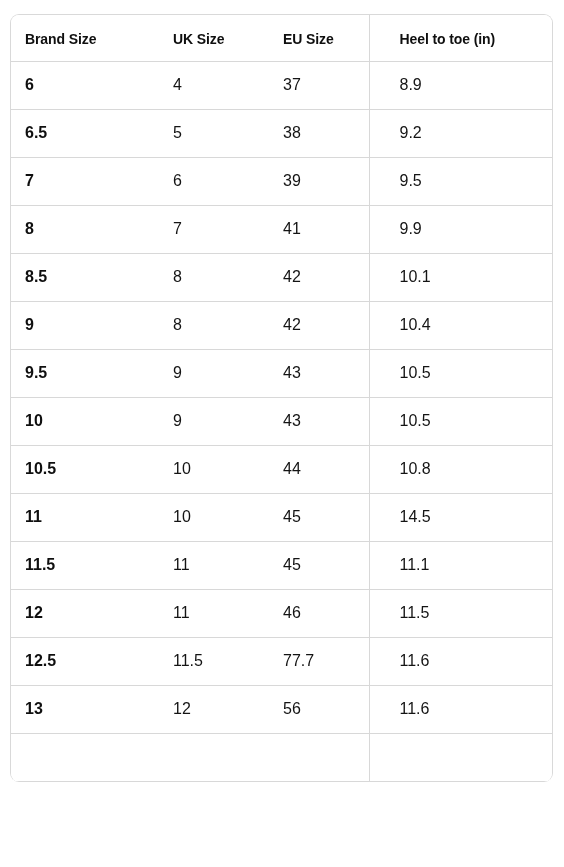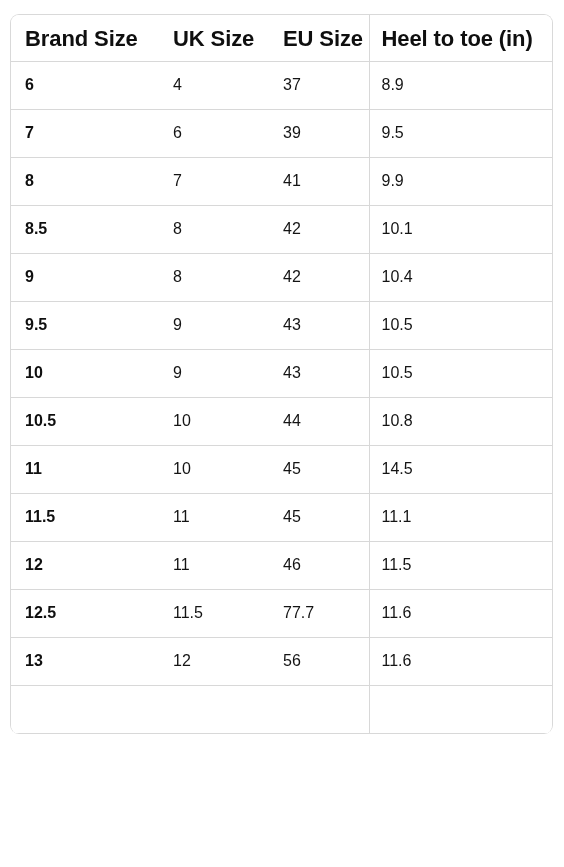--- a/index.html
+++ b/index.html
@@ -44,21 +44,21 @@
   table.size-table td {
     text-align: left;
     padding: 0 0 0 14px;
     height: 48px;
     vertical-align: middle;
     box-sizing: border-box;
     border-bottom: 1px solid #d8d8d8;
   }
 
   table.size-table thead th {
-    font-size: 22px;
+    font-size: 14px;
     font-weight: bold;
     letter-spacing: -0.1px;
     color: #0f0f0f;
     height: 46px;
     padding-top: 2px;
   }
 
   table.size-table tbody td {
     font-size: 16px;
     font-weight: normal;
@@ -67,21 +67,21 @@
 
   table.size-table tbody td.brand-cell {
     font-weight: bold;
     color: #0f0f0f;
   }
 
   
   table.size-table th.col-heel,
   table.size-table td.col-heel {
     border-left: 1px solid #d8d8d8;
-    padding-left: 12px;
+    padding-left: 30px;
   }
 
   table.size-table tbody tr:last-child td {
     border-bottom: 1px solid #d8d8d8;
   }
 </style>
 </head>
 <body>
 
 <div id="size-chart-panel">
@@ -99,20 +99,26 @@
         <th class="col-eu">EU Size</th>
         <th class="col-heel">Heel to toe (in)</th>
       </tr>
     </thead>
     <tbody id="table-body">
         <tr>
           <td class="col-brand brand-cell">6</td>
           <td class="col-uk">4</td>
           <td class="col-eu">37</td>
           <td class="col-heel">8.9</td>
+        </tr>
+        <tr>
+          <td class="col-brand brand-cell">6.5</td>
+          <td class="col-uk">5</td>
+          <td class="col-eu">38</td>
+          <td class="col-heel">9.2</td>
         </tr>
         <tr>
           <td class="col-brand brand-cell">7</td>
           <td class="col-uk">6</td>
           <td class="col-eu">39</td>
           <td class="col-heel">9.5</td>
         </tr>
         <tr>
           <td class="col-brand brand-cell">8</td>
           <td class="col-uk">7</td>

